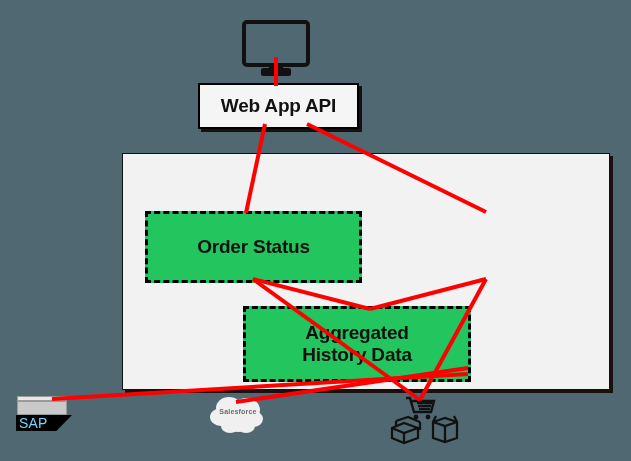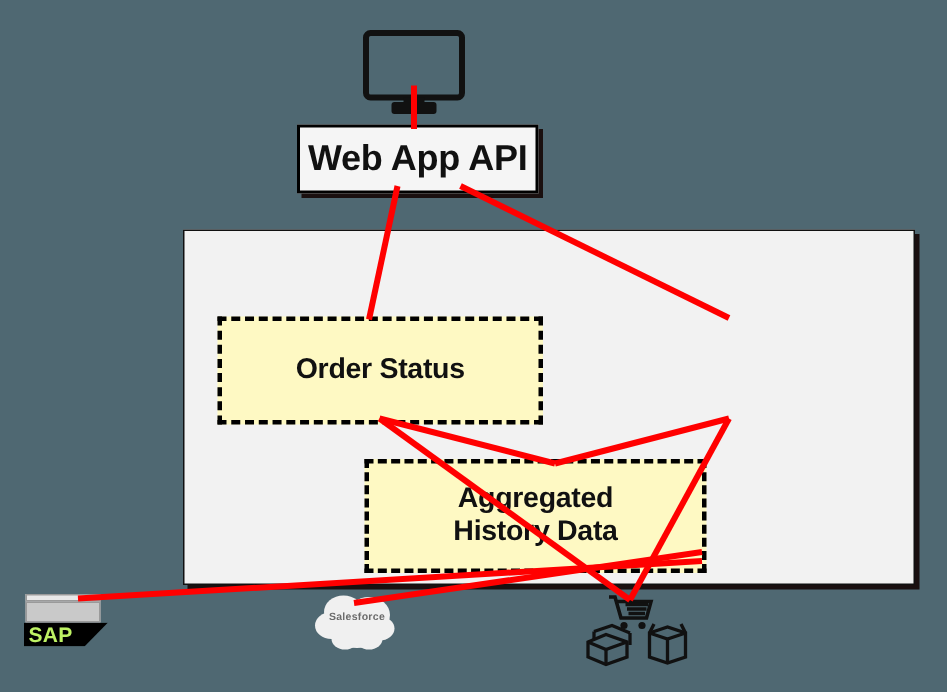--- a/index.html
+++ b/index.html
@@ -50,32 +50,32 @@
     position: absolute;
     background: #f5f5f5;
     border: 2px solid #000000;
     box-shadow: 3px 3px 0 0 #1a1010;
     display: flex;
     align-items: center;
     justify-content: center;
     z-index: 20;
   }
   .node-solid .label {
-    font-size: 24px;
+    font-size: 19px;
     font-weight: bold;
     color: #111111;
     letter-spacing: -0.2px;
     line-height: 1.12;
     text-align: center;
   }
 
   
   .node-dashed {
     position: absolute;
-    background: #fef9c3;
+    background: #22c55e;
     border: 3px dashed #000000;
     display: flex;
     align-items: center;
     justify-content: center;
     z-index: 20;
   }
   .node-dashed .label {
     font-size: 19px;
     font-weight: bold;
     color: #111111;
@@ -124,22 +124,22 @@
     position: absolute;
     left: 0; top: 19px;
     width: 56px; height: 16px;
     background: #000000;
     clip-path: polygon(0 0, 100% 0, 72% 100%, 0 100%);
   }
   .sap-text {
     position: absolute;
     left: 3px; top: 20px;
     font-size: 14px;
-    font-weight: bold;
-    color: #bef264;
+    font-weight: normal;
+    color: #7dd3fc;
     letter-spacing: 0.2px;
     line-height: 14px;
   }
 
   .sf-text {
     position: absolute;
     left: 0; top: 15px;
     width: 60px;
     text-align: center;
     font-size: 7px;

